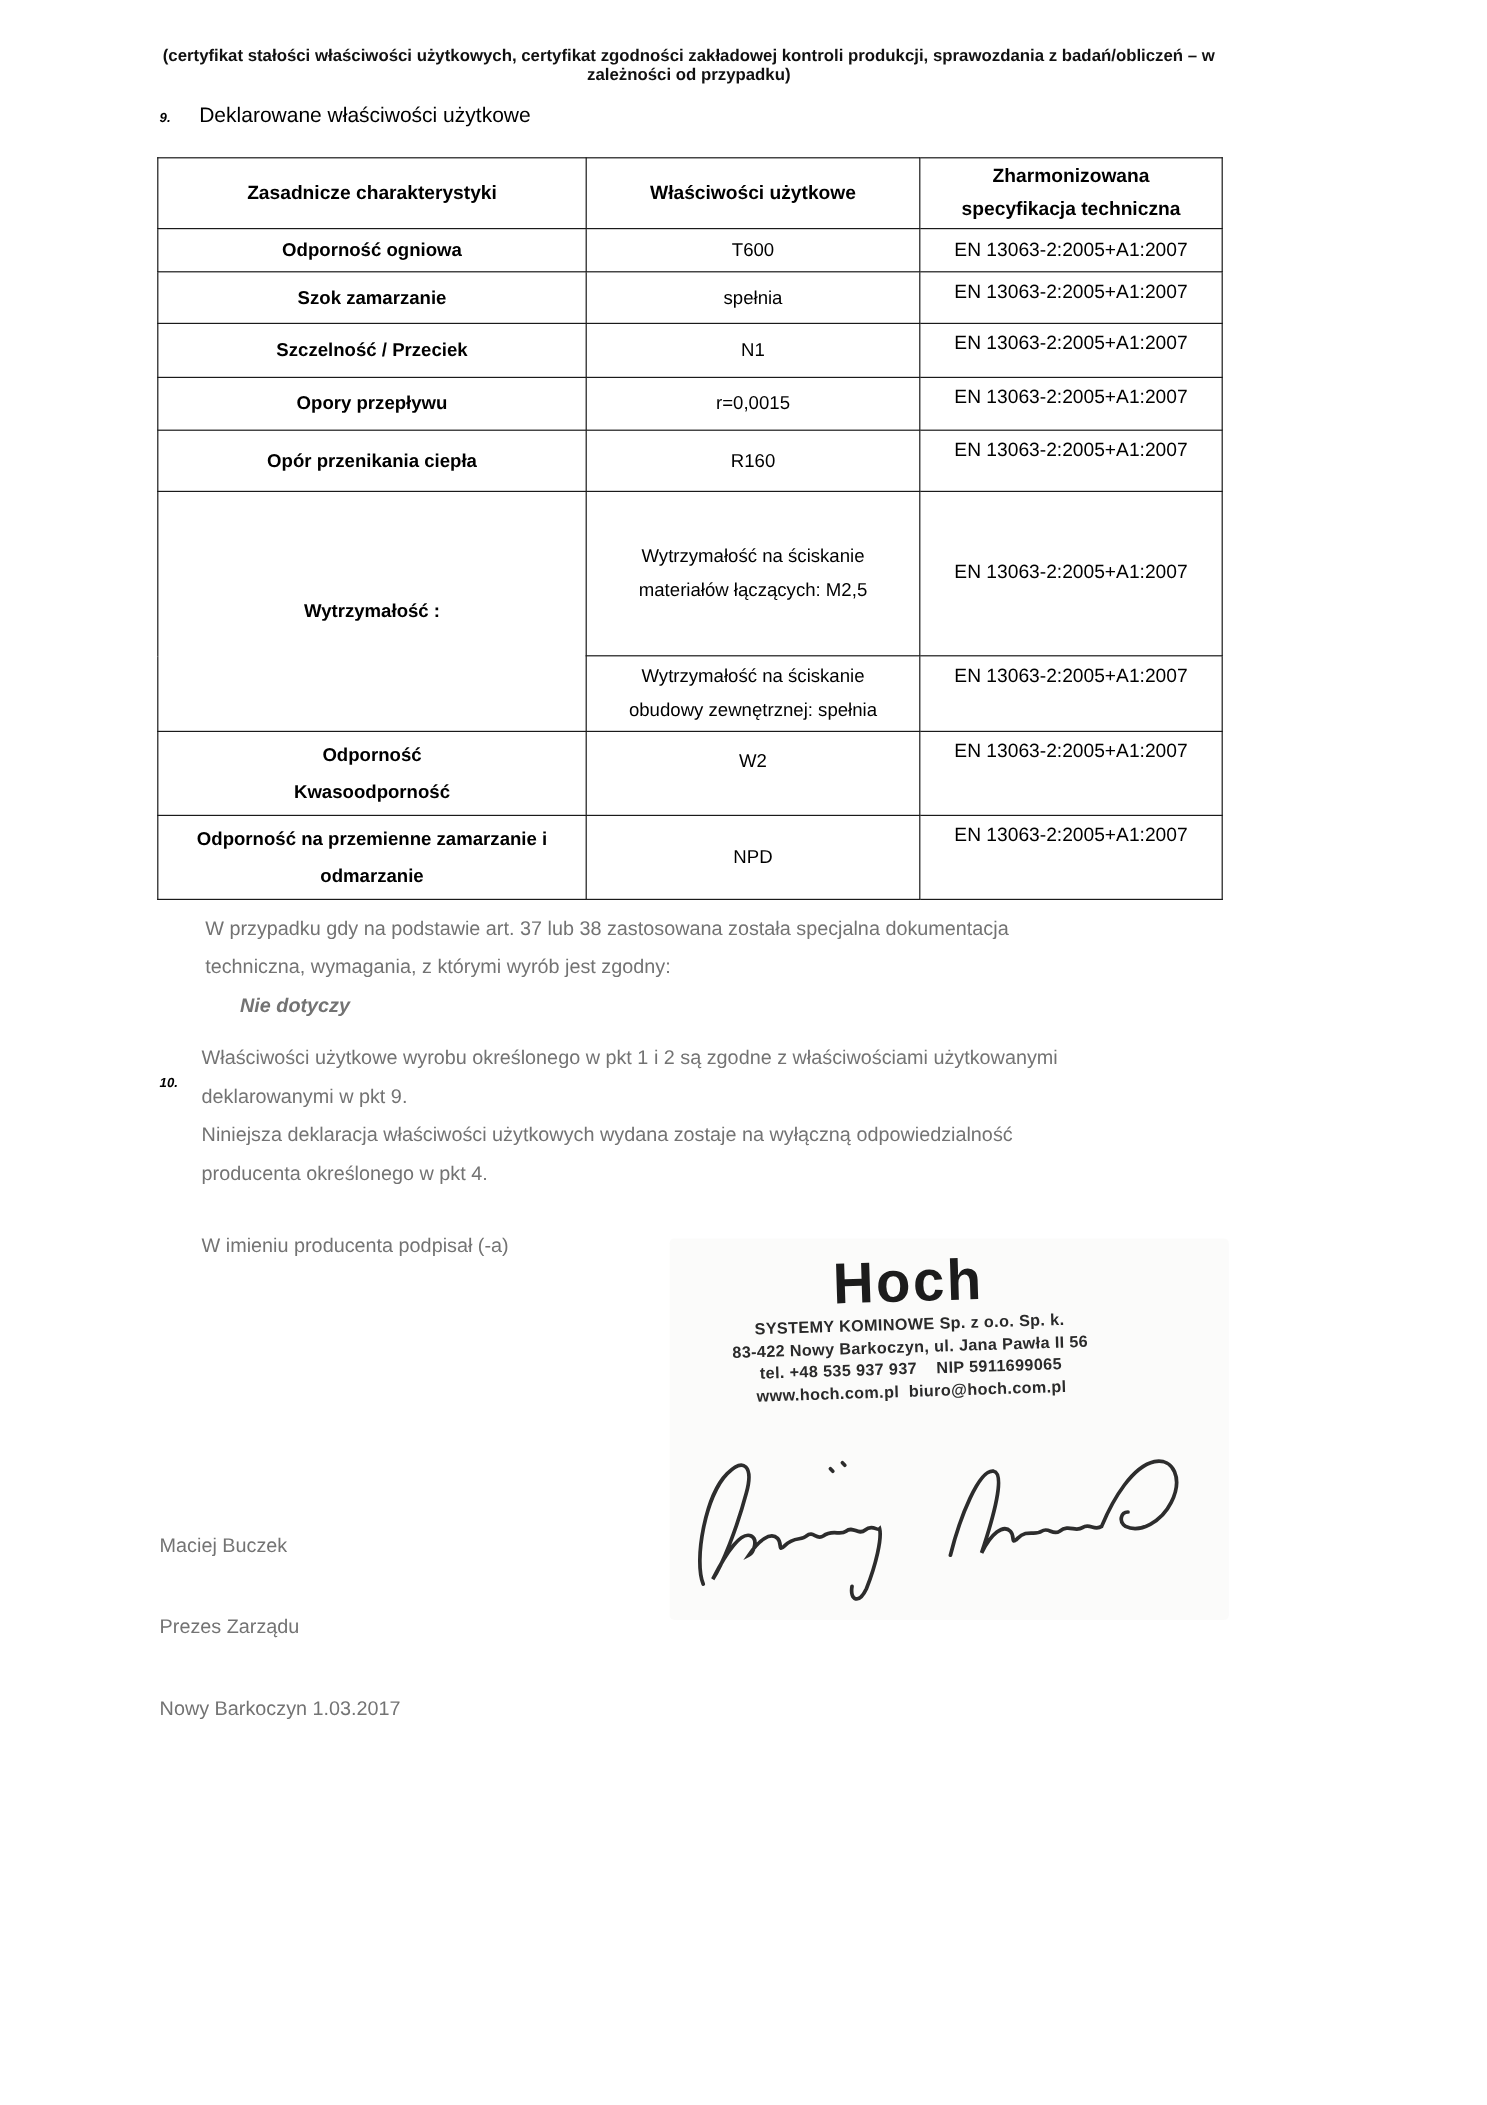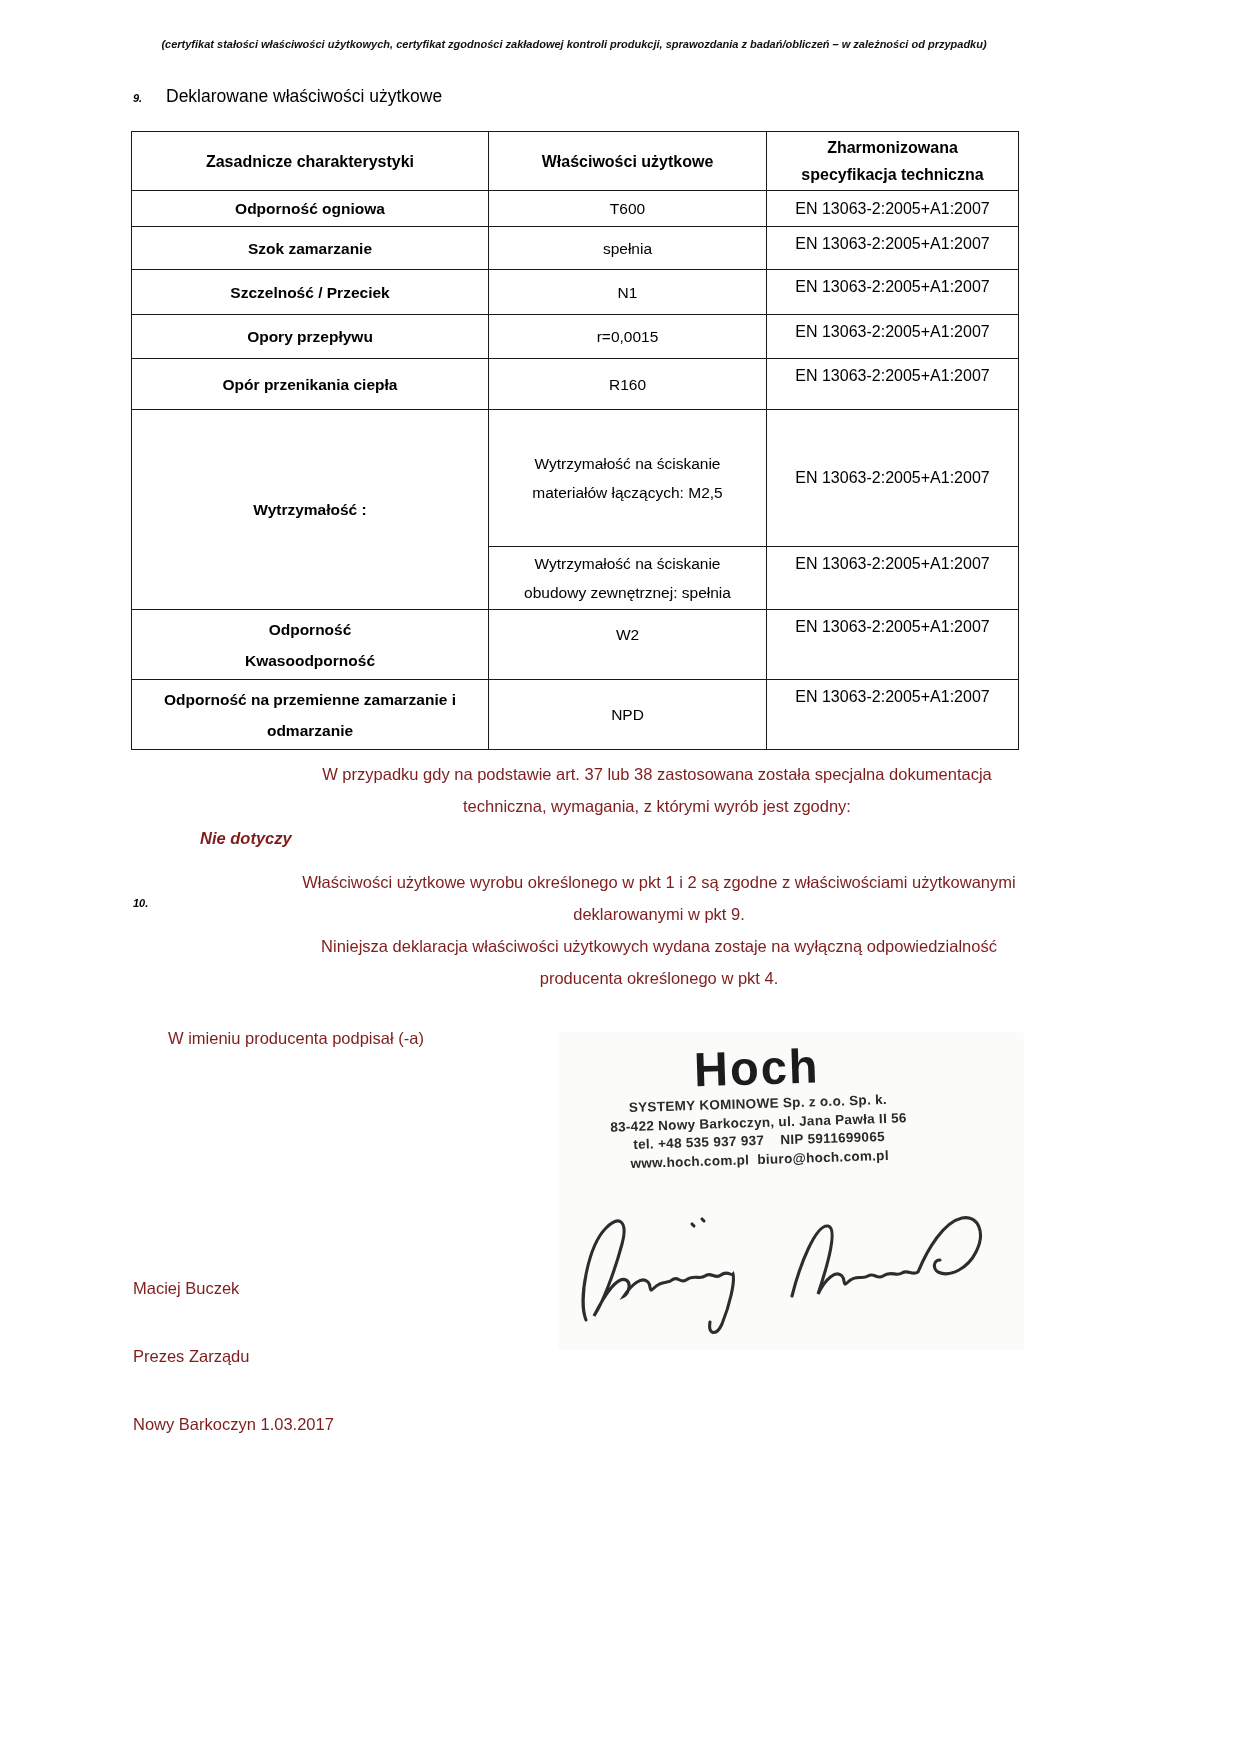--- a/index.html
+++ b/index.html
@@ -4,35 +4,35 @@
 <style>
   * { margin:0; padding:0; box-sizing:border-box; }
   html,body { background:#e8e8e8; }
   .page {
     position:relative; width:1239px; height:1754px; margin:0 auto;
     background:#ffffff; overflow:hidden;
     font-family:"Liberation Sans", sans-serif; color:#000;
   }
   .header-note {
     position:absolute; top:38px; left:131px; width:886px;
-    text-align:center; font-size:11px; font-weight:700; color:#111;font-style:italic;
+    text-align:center; font-size:14px; font-weight:700; color:#111;
   }
   .sec-heading { position:absolute; top:86px; left:133px; }
   .sec-num { display:inline-block; width:33px; font-size:11px; font-style:italic; font-weight:700; vertical-align:baseline; }
   .sec-title { font-size:17.5px; }
 
   table.perf { position:absolute; top:131px; left:131px; border-collapse:collapse; table-layout:fixed; }
   table.perf td, table.perf th { border:1.7px solid #1a1a1a; vertical-align:middle; padding:2px 6px; }
   table.perf th { font-size:16px; font-weight:700; text-align:center; line-height:27px; }
   td.char { font-size:15.5px; font-weight:700; text-align:center; line-height:31px; }
   td.perfv { font-size:15.5px; text-align:center; line-height:29px; }
   td.spec { font-size:16px; text-align:center; line-height:22px;margin-left:20px; }
-  .pre { white-space:pre-line;margin-left:16px; }
+  .pre { white-space:pre-line; }
 
-  .body-par { position:absolute; font-size:16.5px; line-height:32px; color:#7f1d1d;text-align:center; }
+  .body-par { position:absolute; font-size:16.5px; line-height:32px; color:#737373; }
   .art-note { top:758px; left:171px; width:940px; }
   .nie-dotyczy { top:822px; left:200px; font-weight:700; font-style:italic; }
   .item10-num { position:absolute; top:876px; left:133px; font-size:11px; font-style:italic; font-weight:700;margin-top:21px; }
   .item10-text { top:866px; left:168px; width:950px; }
   .on-behalf { top:1022px; left:168px; }
   .signer-name { top:1272px; left:133px; }
   .signer-title { top:1340px; left:133px; }
   .signer-date { top:1408px; left:133px; }
 
   .scan-area { position:absolute; left:558px; top:1032px; width:466px; height:318px;

